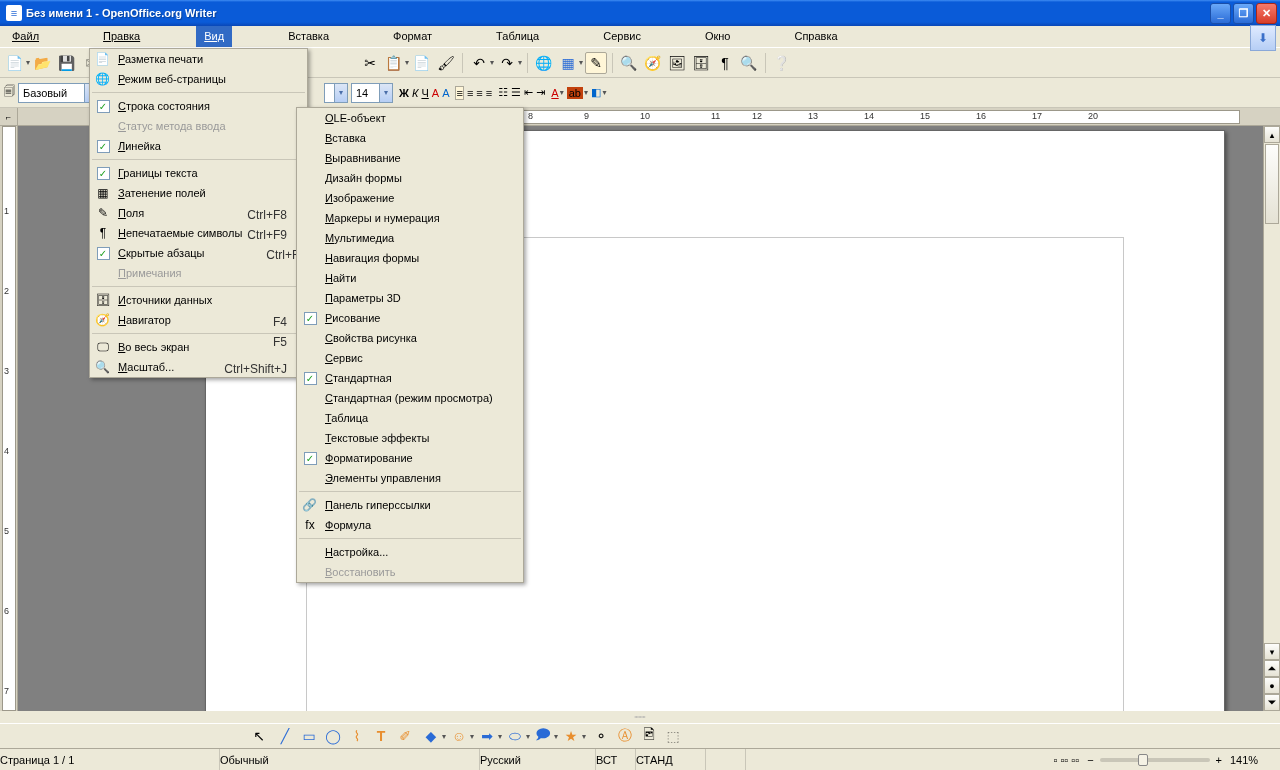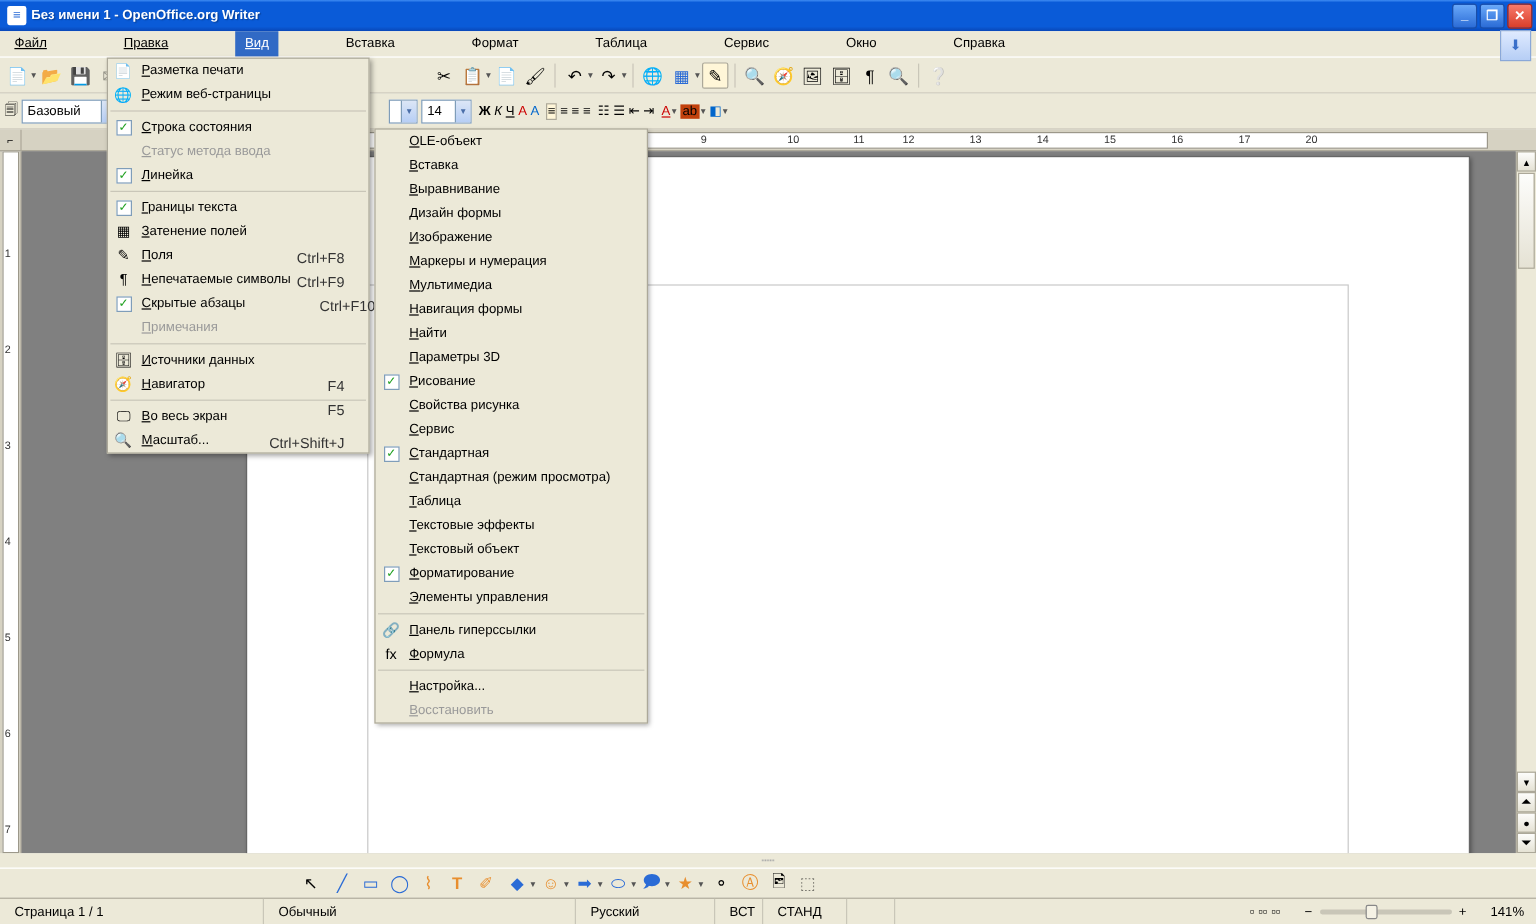--- a/index.html
+++ b/index.html
@@ -51,21 +51,21 @@
 .page{position:absolute;left:187px;top:4px;width:1020px;height:800px;background:#fff;box-shadow:2px 2px 4px rgba(0,0,0,.4);border:1px solid #666;}
 .page .margin{position:absolute;left:100px;top:106px;right:100px;bottom:100px;border:1px solid #c8c8c8;}
 .scrollbar-v{width:17px;background:var(--panel);border-left:1px solid #aca899;display:flex;flex-direction:column;}
 .sbbtn{height:17px;background:linear-gradient(#fdfdfb,#e5e2d4);border:1px solid #aca899;display:flex;align-items:center;justify-content:center;font-size:9px;}
 .sbthumb{height:80px;background:linear-gradient(#fdfdfb,#e5e2d4);border:1px solid #aca899;margin:1px;}
 
 .drawbar{height:25px;background:var(--panel);border-top:1px solid #fff;display:flex;align-items:center;gap:2px;padding:0 6px;justify-content:center;}
 .drawbar .i{width:22px;height:22px;display:flex;align-items:center;justify-content:center;font-size:14px;}
 
 .status{height:22px;background:var(--panel);border-top:1px solid #aca899;display:flex;align-items:center;font-size:11px;}
-.status .cell{border-right:1px solid #c9c6b8;padding:0 12px;height:100%;display:flex;align-items:center;}
+.status .cell{border-right:1px solid #c9c6b8;padding:0 0;height:100%;display:flex;align-items:center;}
 .status .spacer{flex:1;}
 .zoom{display:flex;align-items:center;gap:6px;padding:0 8px;}
 .ztrack{width:110px;height:4px;background:#c9c6b8;position:relative;border-radius:2px;}
 .zthumb{position:absolute;top:-4px;left:38px;width:10px;height:12px;background:#f5f2e5;border:1px solid #888;border-radius:2px;}
 
 .menu{position:absolute;background:var(--menu-face);border:1px solid var(--menu-border);box-shadow:2px 2px 4px rgba(0,0,0,.35);z-index:100;}
 .menu .row{height:20px;display:flex;align-items:center;padding:0 20px 0 28px;position:relative;white-space:nowrap;cursor:default;}
 .menu .row.dis{color:#9a9a9a;}
 .menu .row .sc{margin-left:auto;padding-left:24px;color:#333;font-size:12px;margin-top:44px;}
 .menu .row .arr{margin-left:auto;padding-left:24px;font-size:10px;}
@@ -179,21 +179,21 @@
   </div>
 
   <div class="hruler">
     <div style="position:absolute;left:0;top:0;width:18px;height:18px;background:#d6d2c2;border-right:1px solid #aca899;display:flex;align-items:center;justify-content:center;font-size:9px">⌐</div>
     <div class="tape" id="htape"></div>
   <div class="num" style="left: 360px;">5</div>
       <div class="num" style="left: 416px;">6</div>
       <div class="num" style="left: 472px;">7</div>
       <div class="num" style="left: 528px;">8</div>
       <div class="num" style="left: 584px;">9</div>
-      <div class="num" style="left: 640px; margin-left: 16px;">10</div>
+      <div class="num" style="left: 640px;">10</div>
       <div class="num" style="left: 711px;">11</div>
       <div class="num" style="left: 752px;">12</div>
       <div class="num" style="left: 808px;">13</div>
       <div class="num" style="left: 864px;">14</div>
       <div class="num" style="left: 920px;">15</div>
       <div class="num" style="left: 976px;">16</div>
       <div class="num" style="left: 1032px;">17</div>
       <div class="num" style="left: 1088px;">20</div>
     </div>
 
@@ -350,21 +350,21 @@
         <span class="icon-slot">🖵</span>
         <span><u>В</u>о весь экран</span>
         <span class="sc">Ctrl+Shift+J</span>
       </div>
       <div class="row">
         <span class="icon-slot">🔍</span>
         <span><u>М</u>асштаб...</span>
       </div>
     </div>
 
-  <div class="menu" id="tb-menu" style="left:312px;top:107px;width:228px">
+  <div class="menu" id="tb-menu" style="left:296px;top:107px;width:228px">
       <div class="row">
         <span><u>O</u>LE-объект</span>
       </div>
       <div class="row">
         <span><u>В</u>ставка</span>
       </div>
       <div class="row">
         <span><u>В</u>ыравнивание</span>
       </div>
       <div class="row">
@@ -407,23 +407,20 @@
         <span><u>С</u>тандартная</span>
       </div>
       <div class="row">
         <span><u>С</u>тандартная (режим просмотра)</span>
       </div>
       <div class="row">
         <span><u>Т</u>аблица</span>
       </div>
       <div class="row">
         <span><u>Т</u>екстовые эффекты</span>
-      </div>
-      <div class="row">
-        <span><u>Т</u>екстовый объект</span>
       </div>
       <div class="row">
         <span class="icon-slot">
           <span class="chkbox">✓</span>
         </span>
         <span><u>Ф</u>орматирование</span>
       </div>
       <div class="row">
         <span><u>Э</u>лементы управления</span>
       </div>

